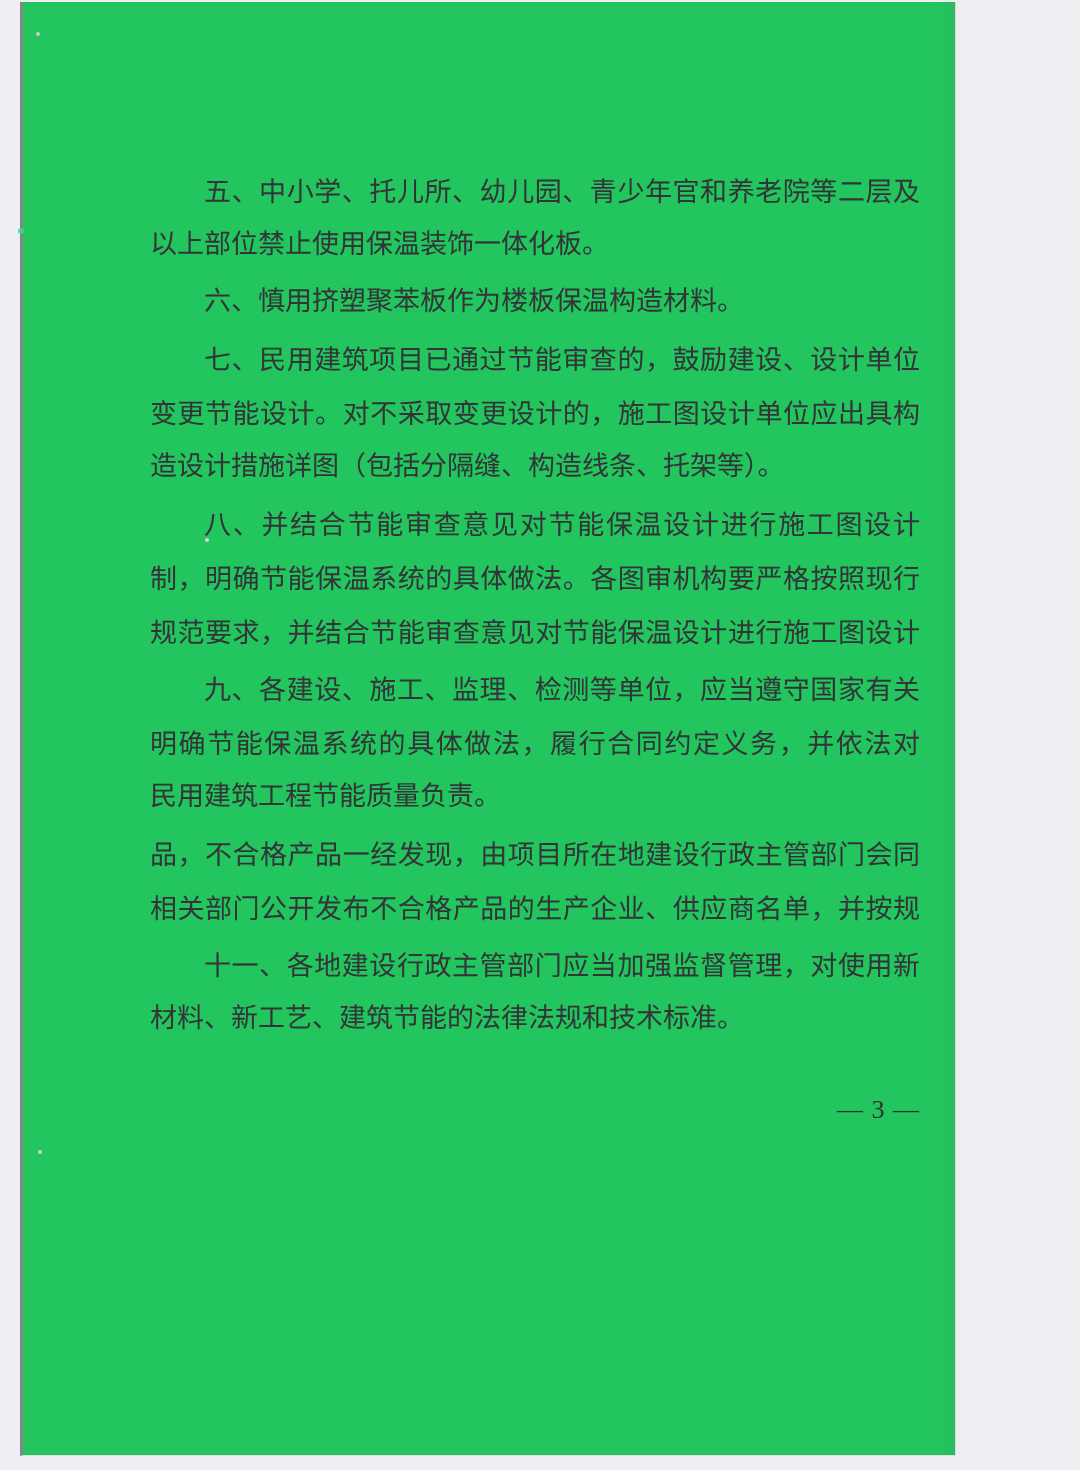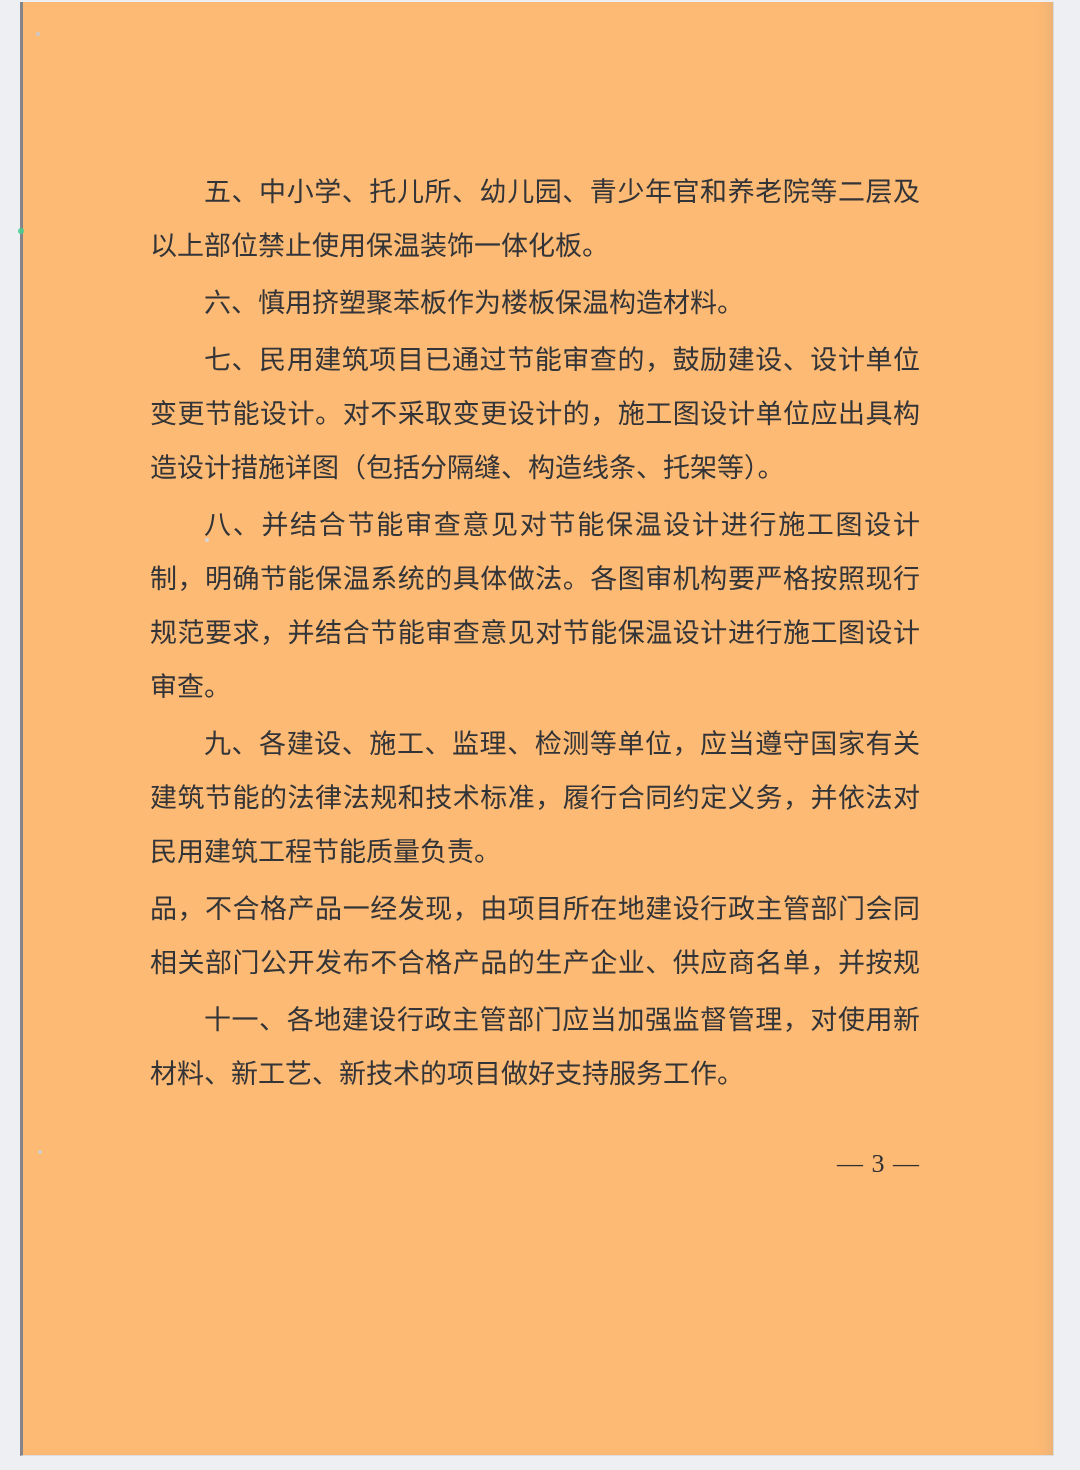--- a/index.html
+++ b/index.html
@@ -12,23 +12,23 @@
     position: relative;
     background: #edeff2;
     font-family: "Liberation Serif", "DejaVu Serif", serif;
     overflow: hidden;
   }
   
   .paper {
     position: absolute;
     left: 20px;
     top: 2px;
-    width: 1034px;
+    width: 936px;
     height: 1454px;
-    background: #fdba74;
+    background: #22c55e;
     border-left: 3px solid #84848a;
     border-right: 1px solid #d9dade;
     border-bottom: 1px solid #dcdde1;
     box-sizing: border-box;
     box-shadow: inset -14px 0 18px -14px rgba(120,122,130,0.25);
   }
   
   .doc-body {
     position: absolute;
     left: 127px;           
@@ -48,20 +48,21 @@
     text-rendering: optimizeLegibility;
   }
   .line.indent { text-indent: 54px; }
   .line.just {
     text-align: justify;
     text-align-last: justify;
   }
   .line.end {
     text-align: left;
     text-align-last: left;
+    font-family: Liberation Mono, monospace;
   }
   
   .page-number {
     margin-top: 36px;
     height: 54px;
     line-height: 54px;
     text-align: right;
     font-size: 26px;
     letter-spacing: 1px;
     color: #2f3034;
@@ -108,34 +109,33 @@
       </div>
       <div class="para">
         <div class="line indent just">七、民用建筑项目已通过节能审查的，鼓励建设、设计单位</div>
         <div class="line just">变更节能设计。对不采取变更设计的，施工图设计单位应出具构</div>
         <div class="line end">造设计措施详图（包括分隔缝、构造线条、托架等）。</div>
       </div>
       <div class="para">
         <div class="line indent just">八、并结合节能审查意见对节能保温设计进行施工图设计</div>
         <div class="line just">制，明确节能保温系统的具体做法。各图审机构要严格按照现行</div>
         <div class="line just">规范要求，并结合节能审查意见对节能保温设计进行施工图设计</div>
-        <div class="line end">审查。</div>
       </div>
       <div class="para">
         <div class="line indent just">九、各建设、施工、监理、检测等单位，应当遵守国家有关</div>
-        <div class="line just">建筑节能的法律法规和技术标准，履行合同约定义务，并依法对</div>
+        <div class="line just">明确节能保温系统的具体做法，履行合同约定义务，并依法对</div>
         <div class="line end">民用建筑工程节能质量负责。</div>
       </div>
       <div class="para">
         <div class="line just">品，不合格产品一经发现，由项目所在地建设行政主管部门会同</div>
         <div class="line just">相关部门公开发布不合格产品的生产企业、供应商名单，并按规</div>
       </div>
       <div class="para">
         <div class="line indent just">十一、各地建设行政主管部门应当加强监督管理，对使用新</div>
-        <div class="line end">材料、新工艺、新技术的项目做好支持服务工作。</div>
+        <div class="line end">材料、新工艺、建筑节能的法律法规和技术标准。</div>
       </div>
       <div class="page-number">— 3 —</div>
     </div>
 </div>
 
 <div class="speck speck-green"></div>
 <div class="speck speck-grey-1"></div>
 <div class="speck speck-grey-2"></div>
 <div class="speck speck-grey-3"></div>
 

